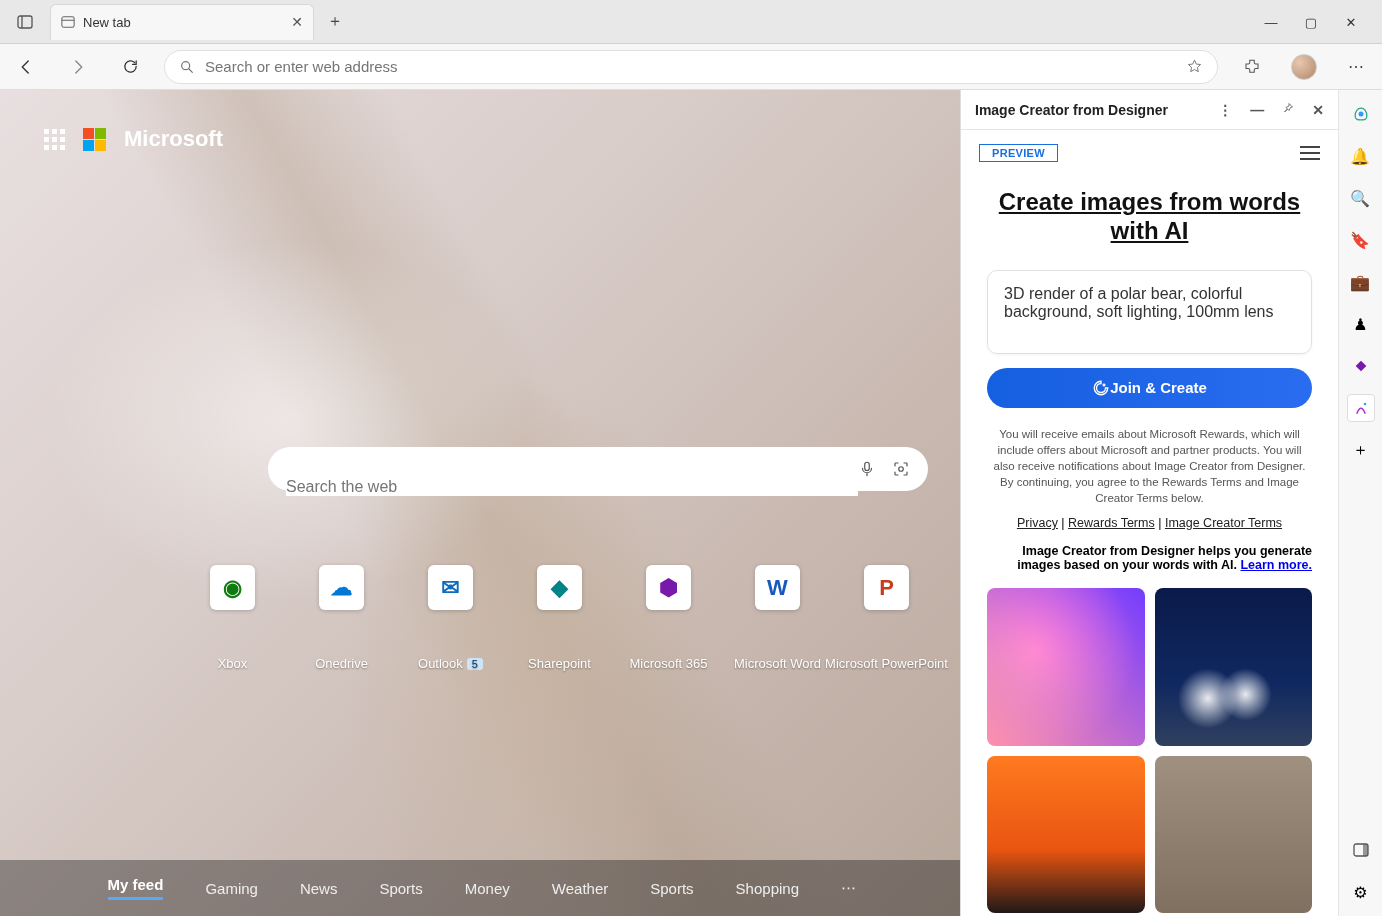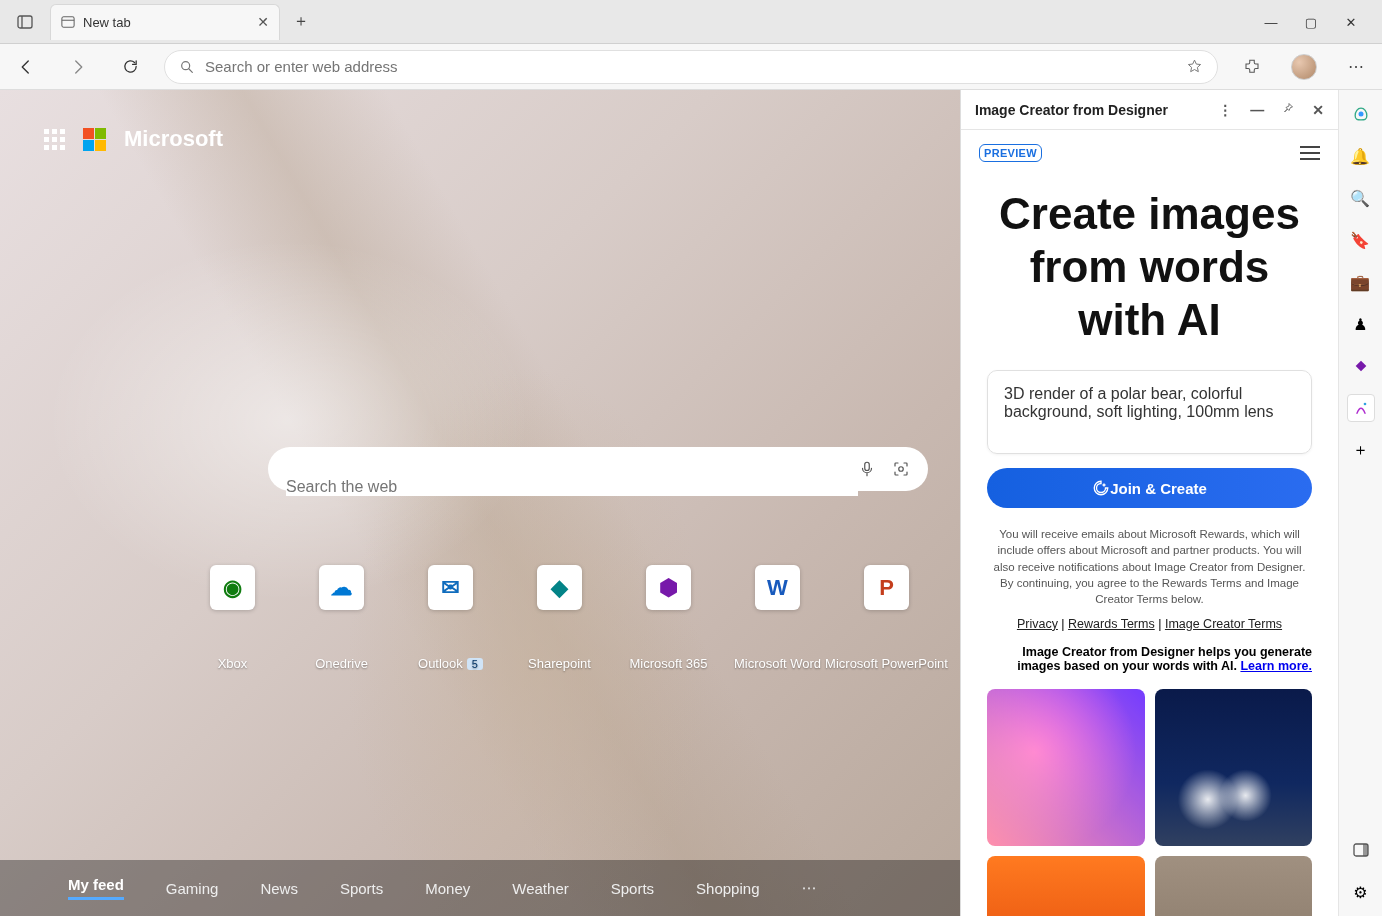--- a/index.html
+++ b/index.html
@@ -1,21 +1,21 @@
 <!DOCTYPE html>
 <html><head>
 <meta charset="utf-8">
 <style>
 * { box-sizing: border-box; margin: 0; padding: 0; }
 body { font-family: "Segoe UI", Arial, sans-serif; width: 1382px; height: 916px; overflow: hidden; background: #f0f0f0; position: relative; }
 
 
 .titlebar { height: 44px; background: #e8e8e8; display: flex; align-items: center; border-bottom: 1px solid #d0d0d0; position: relative; }
 .tab-button { width: 34px; height: 34px; margin-left: 8px; display:flex; align-items:center; justify-content:center; border-radius:4px; }
-.browser-tab { margin-left: 8px; height: 36px; width: 230px; background: #f7f7f7; border-radius: 6px 6px 0 0; display:flex; align-items:center; padding: 0 10px; font-size: 13px; color: #333; gap:8px; border-top:1px solid #d8d8d8; border-left:1px solid #d8d8d8; border-right:1px solid #d8d8d8; }
+.browser-tab { margin-left: 8px; height: 36px; width: 264px; background: #f7f7f7; border-radius: 6px 6px 0 0; display:flex; align-items:center; padding: 0 10px; font-size: 13px; color: #333; gap:8px; border-top:1px solid #d8d8d8; border-left:1px solid #d8d8d8; border-right:1px solid #d8d8d8; }
 .browser-tab .close { margin-left:auto; font-size:14px; color:#555; }
 .newtab-btn { width: 30px; height: 30px; margin-left:6px; display:flex; align-items:center; justify-content:center; color:#444; font-size:16px; }
 .win-controls { position:absolute; right:6px; top:0; height:44px; display:flex; align-items:center; gap:18px; padding:0 14px; color:#333; font-size:13px; }
 .win-controls span { width:22px; text-align:center; }
 
 
 .toolbar { height: 46px; background:#f7f7f7; display:flex; align-items:center; padding:0 8px; gap:16px; border-bottom:1px solid #ddd; }
 .tbtn { width:36px; height:36px; display:flex; align-items:center; justify-content:center; color:#444; border-radius:4px; }
 .addrbar { flex:1; height:34px; background:#fff; border-radius:17px; display:flex; align-items:center; padding:0 14px; gap:10px; color:#666; font-size:14px; border:1px solid #e0e0e0; }
 .addrbar input { flex:1; border:none; outline:none; font-size:15px; background:transparent; }
@@ -37,34 +37,34 @@
 .ms-logo span:nth-child(3){background:#00a4ef;} .ms-logo span:nth-child(4){background:#ffb900;}
 .ms-name { font-size:22px; font-weight:600; }
 .web-search { position:absolute; top:357px; left:268px; width:660px; height:44px; background:#fff; border-radius:22px; display:flex; align-items:center; padding:0 18px; font-size:16px; color:#888; z-index:5; }
 .web-search input { flex:1; border:none; outline:none; font-size:16px;margin-top:36px; }
 .web-search .ricons { display:flex; gap:16px; color:#555; }
 .tiles { position:absolute; top:475px; left:210px; display:flex; gap:64px; z-index:5; }
 .tile { width:45px; display:flex; flex-direction:column; align-items:center; gap:10px; }
 .tile .box { width:45px; height:45px; background:#fff; border-radius:6px; display:flex; align-items:center; justify-content:center; font-size:22px; box-shadow:0 1px 4px rgba(0,0,0,0.2); }
 .tile .lbl { font-size:13px; color:#fff; white-space:nowrap; text-shadow:0 1px 2px rgba(0,0,0,0.4);margin-top:36px; }
 .tile .badge { font-size:11px; background:#d0e4f7; color:#036; padding:0 5px; border-radius:3px; margin-left:4px; }
-.feedbar { position:absolute; bottom:0; left:0; right:0; height:56px; background:rgba(0,0,0,0.35); display:flex; align-items:center; padding:0 68px; gap:42px; color:#eee; font-size:15px; z-index:5; }
+.feedbar { position:absolute; bottom:0; left:0; right:0; height:56px; background:rgba(0,0,0,0.35); display:flex; align-items:center; padding:0 104px; gap:42px; color:#eee; font-size:15px; z-index:5;justify-content:flex-end; }
 .feedbar .active { color:#fff; font-weight:600; border-bottom:3px solid #5af; padding-bottom:4px; }
 
 
 .sidepanel { width:378px; background:#fff; border-left:1px solid #ddd; display:flex; flex-direction:column; }
 .sp-header { height:40px; border-bottom:1px solid #e5e5e5; display:flex; align-items:center; padding:0 14px; font-size:14px; font-weight:600; color:#222; gap:10px; }
 .sp-header .hicons { margin-left:auto; display:flex; gap:18px; color:#555; font-size:14px; }
 .sp-top { display:flex; align-items:center; justify-content:space-between; padding:14px 18px 8px; }
-.preview-tag { border:1.5px solid #1a6fe0; color:#1a6fe0; font-size:11px; font-weight:700; padding:2px 4px; border-radius:6px; letter-spacing:0.3px; }
+.preview-tag { border:1.5px solid #1a6fe0; color:#1a6fe0; font-size:11px; font-weight:700; padding:2px 12px; border-radius:0; letter-spacing:0.3px; }
 .hamb { display:flex; flex-direction:column; gap:4px; }
 .hamb span{ width:20px; height:2px; background:#444; }
 .sp-body { flex:1; overflow-y:auto; padding: 6px 26px 12px; position:relative; }
 .sp-body::-webkit-scrollbar{width:6px;} .sp-body::-webkit-scrollbar-thumb{background:#bbb; border-radius:3px;}
-.sp-title { font-size:44px; font-weight:800; text-align:center; line-height:1.2; margin:12px 0 24px; color:#111; }
+.sp-title { font-size:24px; font-weight:800; text-align:center; line-height:1.2; margin:12px 0 24px; color:#111;text-decoration:underline; }
 .prompt-box { border:1px solid #e0e0e0; border-radius:10px; padding:14px 16px; font-size:16px; color:#333; min-height:84px; box-shadow:0 1px 3px rgba(0,0,0,0.05); }
 .join-btn { margin-top:14px; width:100%; height:40px; background:#1a5fe0; background:linear-gradient(90deg,#1560e0,#2a6cf0); border:none; border-radius:20px; color:#fff; font-size:15px; font-weight:600; display:flex; align-items:center; justify-content:center; cursor:pointer; }
 .fineprint { font-size:11.5px; color:#555; text-align:center; margin-top:18px; line-height:1.4; }
 .links-row { text-align:center; font-size:12.5px; margin-top:10px; }
 .links-row a { color:#222; text-decoration:underline; }
 .helper { font-size:12.5px; font-weight:700; text-align:right; margin-top:14px; }
 .helper a { text-decoration:underline; }
 .gallery { display:grid; grid-template-columns:1fr 1fr; gap:10px; margin-top:16px; }
 .gallery .img { aspect-ratio:1; border-radius:8px; }
 .g1 { background: radial-gradient(circle at 30% 40%, #ff4fa0, #2020a0 70%), linear-gradient(45deg,#ff8020,#6020ff); background-blend-mode:screen; }

